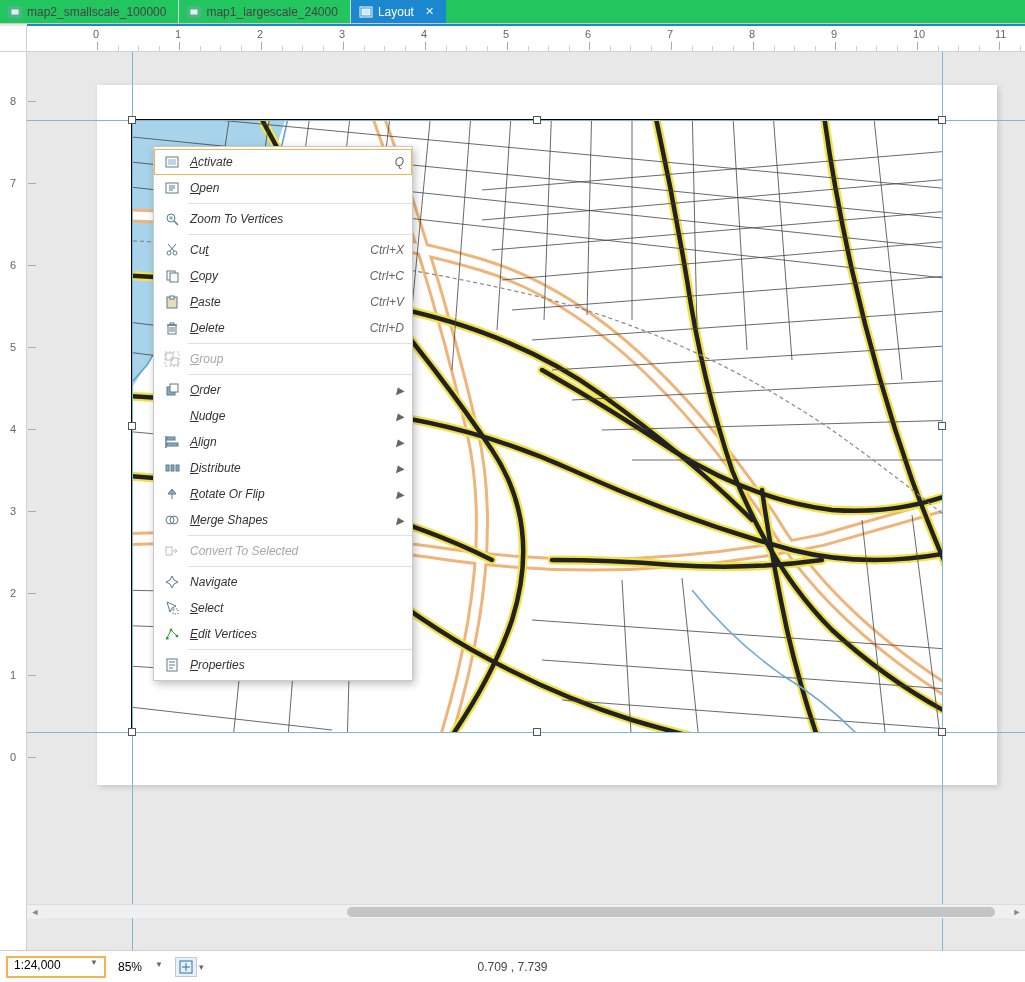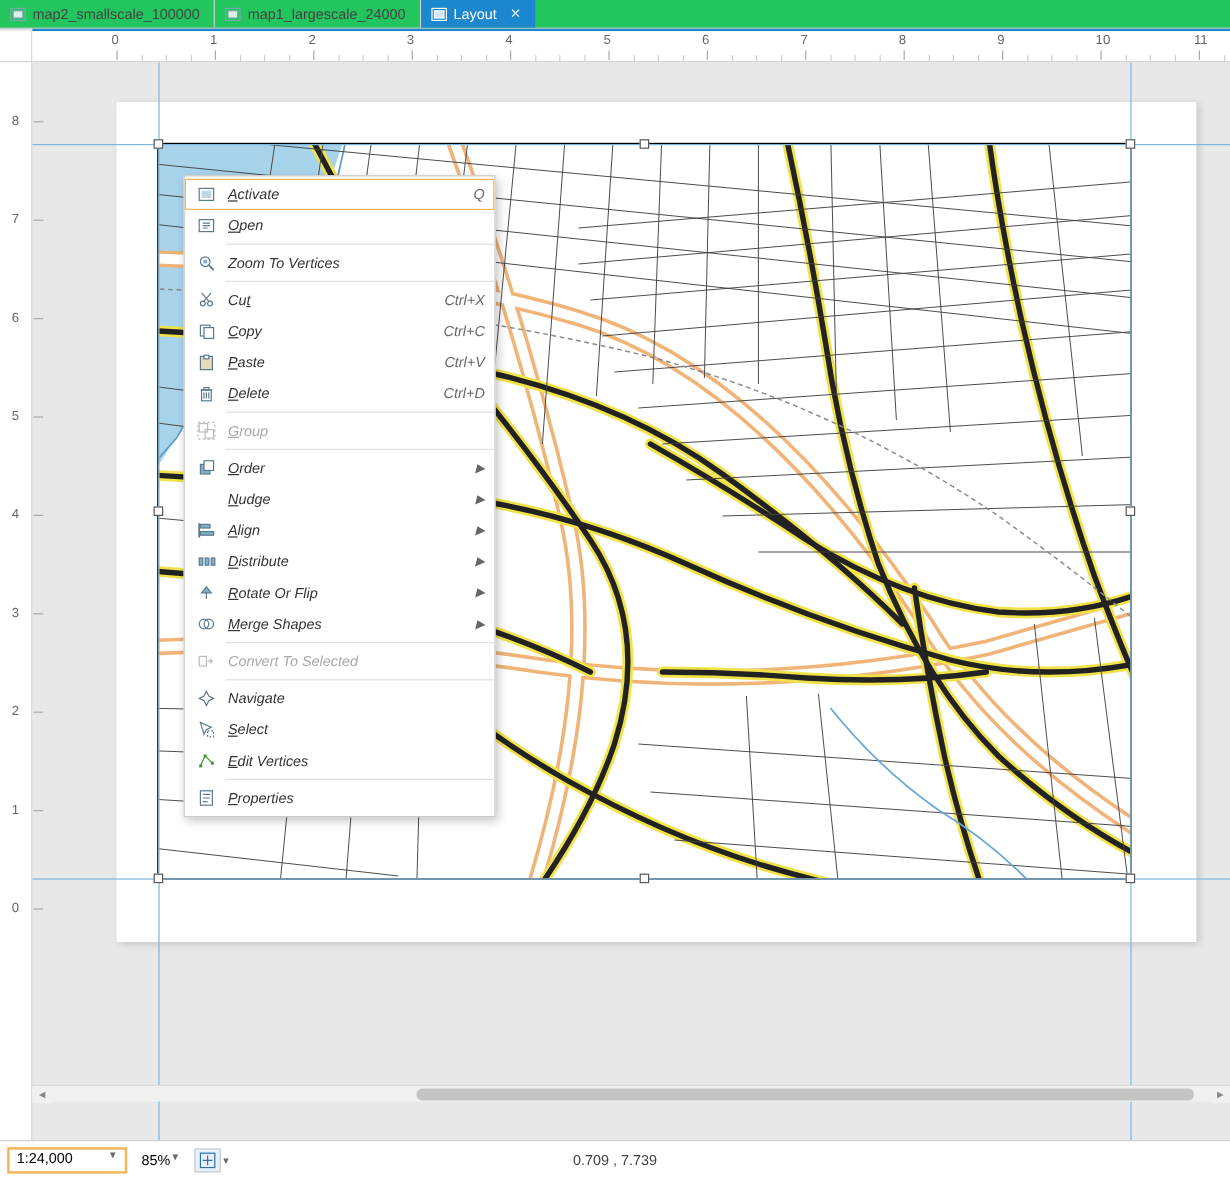--- a/index.html
+++ b/index.html
@@ -44,21 +44,21 @@
 .context-menu .item .arrow { color: #666; font-size: 10px; }
 .context-menu .item.disabled { color: #a8a8a8; cursor: default; }
 .context-menu .item.highlight { background: #fff; outline: 1px solid #f5b453; outline-offset: -1px; }
 .context-menu .sep { height: 1px; background: #e0e0e0; margin: 2px 0 2px 34px; }
 .context-menu .item .u { text-decoration: underline; }
 
 
 .statusbar { position: absolute; bottom: 0; left: 0; right: 0; height: 32px; background: #fff; border-top: 1px solid #d0d0d0; display: flex; align-items: center; gap: 12px; padding: 0 6px; }
 .scale-box { border: 2px solid #f5b453; height: 22px; width: 100px; display: flex; align-items: flex-start; padding: 0 6px; justify-content: space-between; background: #fff; }
 .scale-box .dd { font-size: 8px; color: #666; }
-.zoom-box { display: flex; align-items: flex-start; gap: 0; }
+.zoom-box { display: flex; align-items: flex-start; gap: 13px; }
 .zoom-box .dd { font-size: 8px; color: #666; }
 .mode-btn { border: 1px solid #c9c9c9; width: 22px; height: 20px; display: flex; align-items: center; justify-content: center; background: #e8f1f9; }
 .mode-caret { font-size: 9px; color: #666; }
 .coords { position: absolute; left: 50%; transform: translateX(-50%); color: #444; }
 
 
 .hscroll { position: absolute; bottom: 32px; left: 27px; right: 0; height: 14px; background: #f0f0f0; border-top: 1px solid #dcdcdc; }
 .hscroll .btn { position: absolute; top: 0; width: 16px; height: 14px; background: #f0f0f0; display: flex; align-items: center; justify-content: center; color: #888; font-size: 9px; }
 .hscroll .btn.left { left: 0; }
 .hscroll .btn.right { right: 0; }

